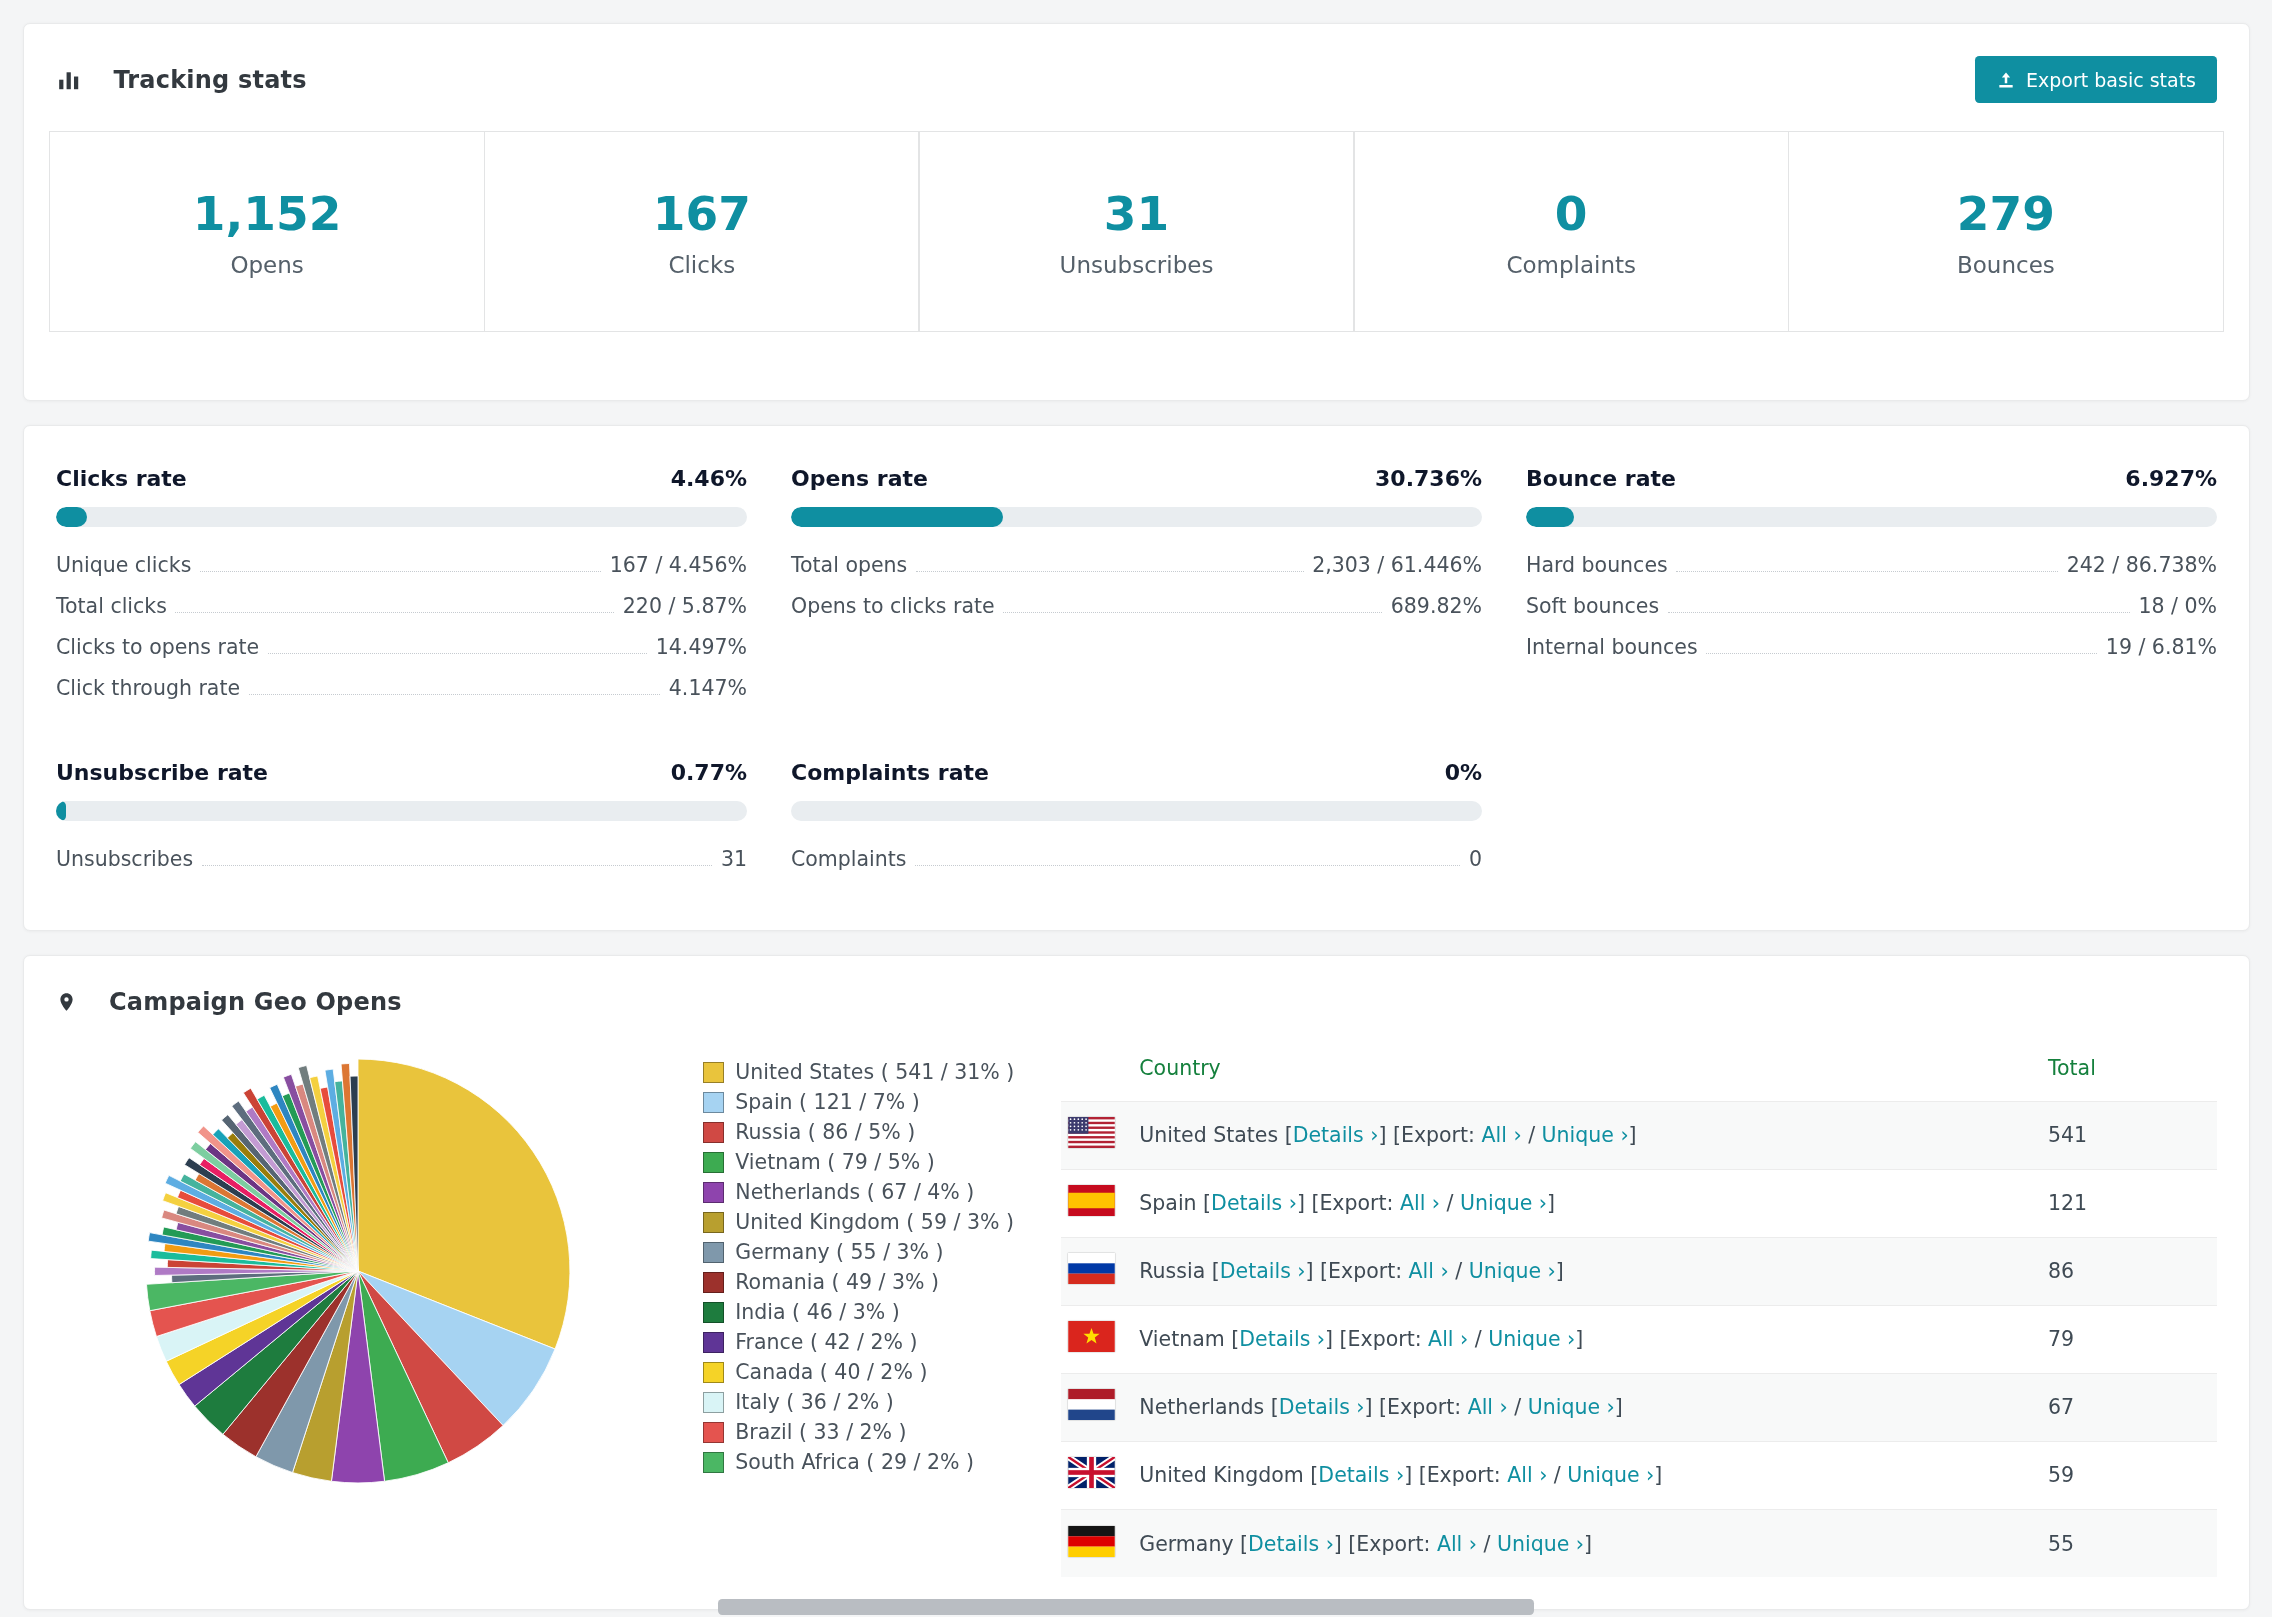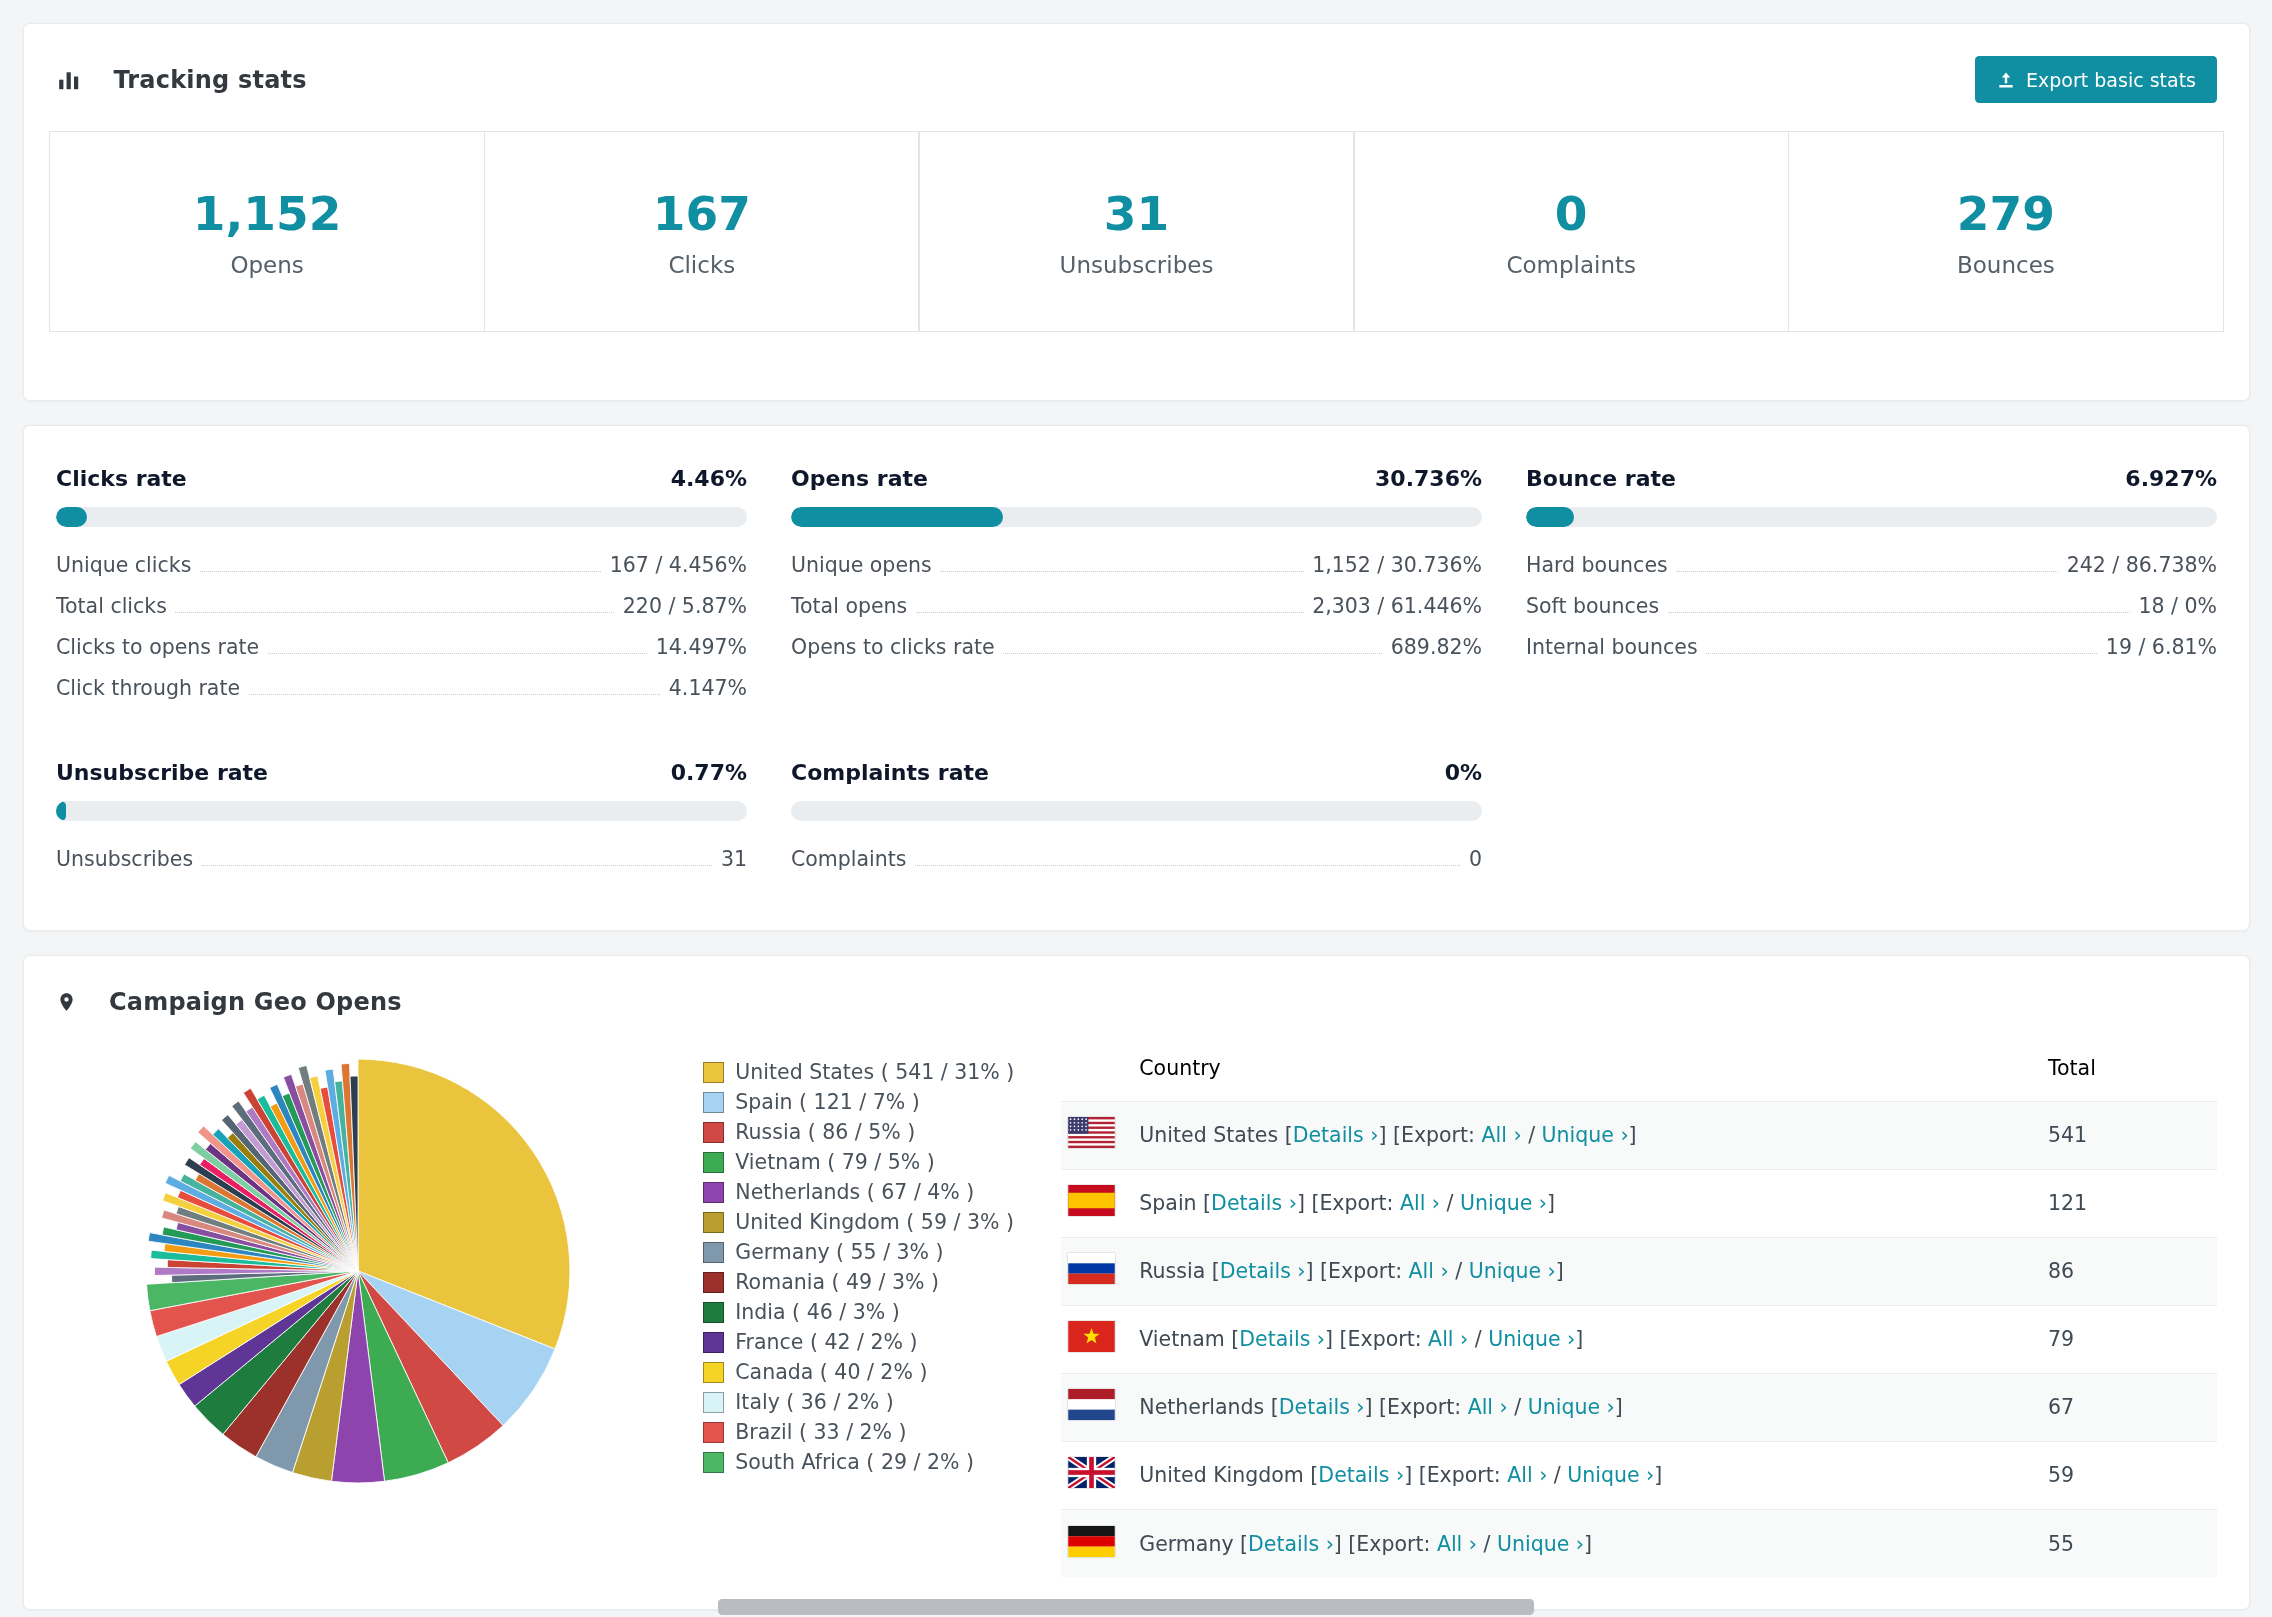--- a/index.html
+++ b/index.html
@@ -34,21 +34,21 @@
   .card-geo{padding-bottom:32px;}
   .card-geo .card-head{padding-bottom:17px;}
   .geo-body{display:flex;align-items:flex-start;padding:0 32px;}
   .pie-wrap{margin-left:83px;margin-top:18.4px;flex:none;}
   .legend{list-style:none;margin-left:82px;margin-top:24px;flex:none;}
   .legend-item{display:flex;align-items:center;height:30px;padding-left:44px;}
   .legend-swatch{width:21px;height:21px;border:0.7px solid rgba(0,0,0,.35);margin-right:11.3px;flex:none;}
   .legend-label{font-size:20.5px;color:#49525b;white-space:nowrap;}
   .table-wrap{flex:1;margin-left:47px;margin-top:4.2px;}
   table.geo{width:100%;border-collapse:collapse;font-size:20.5px;color:#3f4a54;}
-  table.geo th{text-align:left;font-weight:400;padding:18.4px 7px 21px;color:#000000;}
+  table.geo th{text-align:left;font-weight:400;padding:18.4px 7px 21px;color:#15803d;}
   table.geo tbody tr{border-top:0.7px solid #ececec;}
   table.geo tbody tr:nth-child(odd){background:#f8f9f9;}
   table.geo td{padding:0 7px;height:68px;vertical-align:middle;}
   td.flag-cell{width:71px;padding-left:10px;}
   .flag{display:inline-block;width:47px;height:31px;line-height:0;box-shadow:0 0 1.4px rgba(0,0,0,.35);}
   th.total-h,td.total-cell{width:176px;}
   .country-name,.cell-sep{color:#3f4a54;}
   .lnk{color:var(--accent);cursor:pointer;text-decoration:none;}
   .hthumb{position:absolute;top:1599px;left:718px;width:816px;height:15.5px;background:#b9bdc2;border-radius:4.2px;}
   .icon{flex:none;line-height:0;}
@@ -147,25 +147,20 @@
 
   <div class="rate-block">
     <div class="rate-head">
       <span class="rate-title">Opens rate</span>
       <span class="rate-value">30.736%</span>
     </div>
     <div class="progress">
       <div class="progress-fill" style="width: 30.736%; min-width: 10px;"></div>
     </div>
     <div class="rate-rows">
-  <div class="detail-row">
-    <span class="dr-label">Unique opens</span>
-    <span class="dr-leader"></span>
-    <span class="dr-value">1,152 / 30.736%</span>
-  </div>
 
   <div class="detail-row">
     <span class="dr-label">Total opens</span>
     <span class="dr-leader"></span>
     <span class="dr-value">2,303 / 61.446%</span>
   </div>
 
   <div class="detail-row">
     <span class="dr-label">Opens to clicks rate</span>
     <span class="dr-leader"></span>

